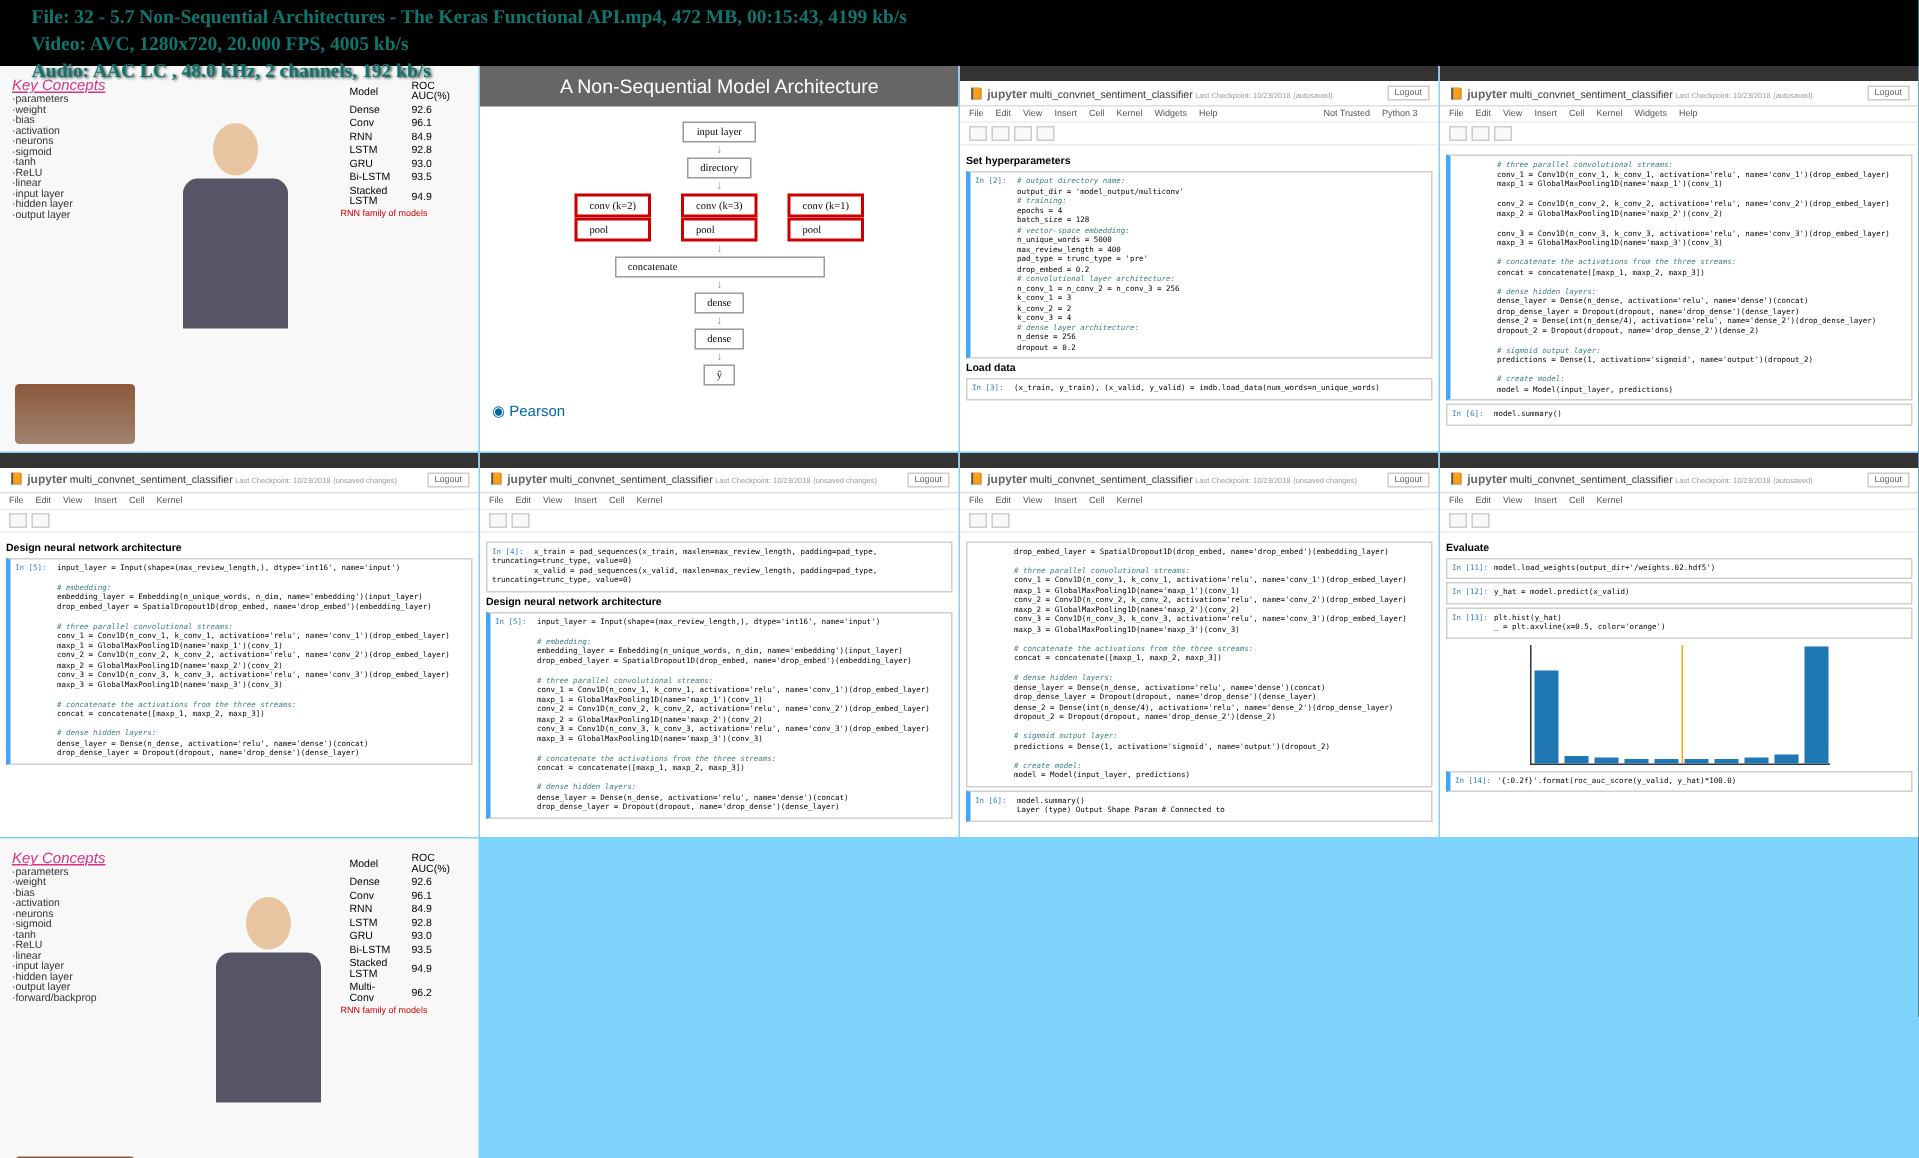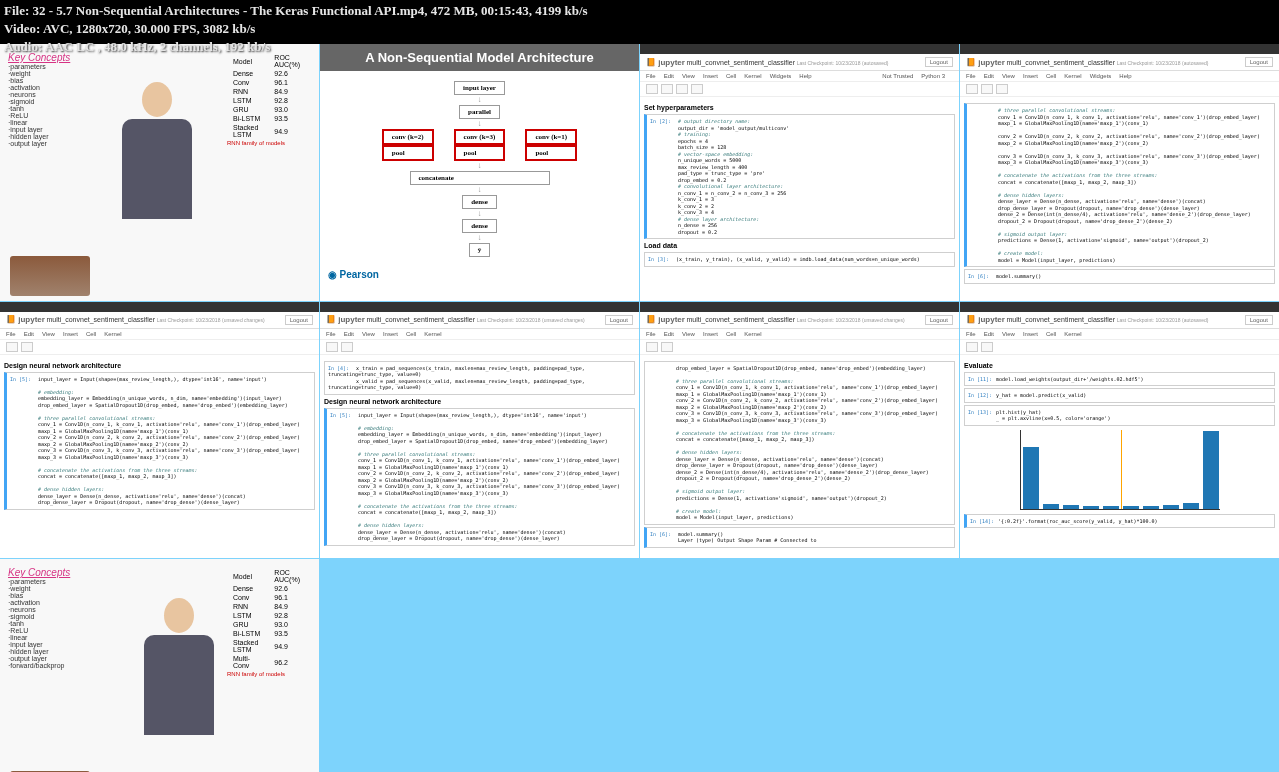--- a/index.html
+++ b/index.html
@@ -1,34 +1,34 @@
 <!DOCTYPE html>
 <html><head>
 <meta charset="utf-8">
 <style>
 * { margin: 0; padding: 0; box-sizing: border-box; }
 body { width: 1279px; height: 772px; background: #000; font-family: Georgia, serif; overflow: hidden; }
-.header { position: absolute; top: 0; left: 0; right: 0; color: #e5e5e5; padding: 2px 4px; font-size: 13px; font-weight: bold; line-height: 1.4; z-index: 10; text-shadow: 1px 1px 2px rgba(0,0,0,0.8); }
+.header { position: absolute; top: 0; left: 0; right: 0; color: #0f766e; padding: 2px 21px; font-size: 13px; font-weight: bold; line-height: 1.4; z-index: 10; text-shadow: 1px 1px 2px rgba(0,0,0,0.8); }
 .grid { display: grid; grid-template-columns: repeat(4, 1fr); grid-template-rows: repeat(3, 1fr); width: 100%; height: 100%; gap: 1px; background: #7dd3fc; margin-top: 44px; }
 .cell { background: #fff; overflow: hidden; position: relative; font-family: Arial, sans-serif; }
 
 
 .whiteboard { background: #f8f8f8; display: flex; }
 .wb-left { flex: 1; padding: 8px; font-size: 7px; color: #333; }
 .wb-left .title { color: #d63384; font-size: 10px; font-style: italic; text-decoration: underline; }
 .wb-right { width: 100px; padding: 8px; font-size: 8px; }
 .wb-right table { font-size: 7px; }
 .wb-right td { padding: 0 4px; }
 .person { position: absolute; left: 35%; top: 15%; width: 90px; height: 180px; }
 .head { width: 30px; height: 35px; background: #e8c5a0; border-radius: 50%; margin: 0 auto; }
 .body-shape { width: 70px; height: 100px; background: #556; margin: 2px auto; border-radius: 10px 10px 0 0; }
 .laptop { position: absolute; bottom: 5px; left: 10px; width: 80px; height: 40px; background: linear-gradient(#8b5a3c, #a0826d); border-radius: 3px; }
 
 
-.diagram { background: #fff; font-weight: bold; }
+.diagram { background: #fff; }
 .diag-title { background: #666; color: #fff; text-align: center; padding: 6px; font-size: 13px; }
 .diag-body { padding: 10px; display: flex; flex-direction: column; align-items: center; gap: 3px; font-size: 7px; }
 .box { border: 1px solid #999; padding: 2px 8px; background: #fff; font-family: serif; }
 .box.red { border: 2px solid #c00; }
 .row3 { display: flex; gap: 20px; }
 .arrow { color: #999; font-size: 8px; line-height: 0.5; }
 .pearson { position: absolute; bottom: 21px; left: 8px; font-size: 10px; color: #0066a1; }
 
 
 .jupyter { background: #fff; font-size: 6px; }
@@ -51,21 +51,21 @@
 .chart { width: 200px; height: 80px; margin: 4px auto; position: relative; border-left: 1px solid #333; border-bottom: 1px solid #333; }
 .bar { position: absolute; bottom: 0; background: #1f77b4; width: 16px; }
 .rnn-note { color: #c00; font-size: 6px; }
 .logout { font-size: 6px; color: #666; border: 1px solid #ccc; padding: 1px 4px; }
 </style>
 </head>
 <body>
 
 <div class="header">
   <div>File: 32 - 5.7 Non-Sequential Architectures - The Keras Functional API.mp4, 472 MB, 00:15:43, 4199 kb/s</div>
-  <div>Video: AVC, 1280x720, 30.000 FPS, 3082 kb/s</div>
+  <div>Video: AVC, 1280x720, 20.000 FPS, 4005 kb/s</div>
   <div>Audio: AAC LC , 48.0 kHz, 2 channels, 192 kb/s</div>
 </div>
 
 <div class="grid">
 
   <div class="cell whiteboard">
     <div class="wb-left">
       <div class="title">Key Concepts</div>
       <div>·parameters</div>
       <div>  ·weight</div>
@@ -124,21 +124,21 @@
       <div class="rnn-note">RNN family of models</div>
     </div>
     <div class="laptop"></div>
   </div>
 
   <div class="cell diagram">
     <div class="diag-title">A Non-Sequential Model Architecture</div>
     <div class="diag-body">
       <div class="box">input layer</div>
       <div class="arrow">↓</div>
-      <div class="box">parallel</div>
+      <div class="box">directory</div>
       <div class="arrow">↓</div>
       <div class="row3">
         <div>
           <div class="box red">conv (k=2)</div>
           <div class="box red">pool</div>
         </div>
         <div>
           <div class="box red">conv (k=3)</div>
           <div class="box red">pool</div>
         </div>

